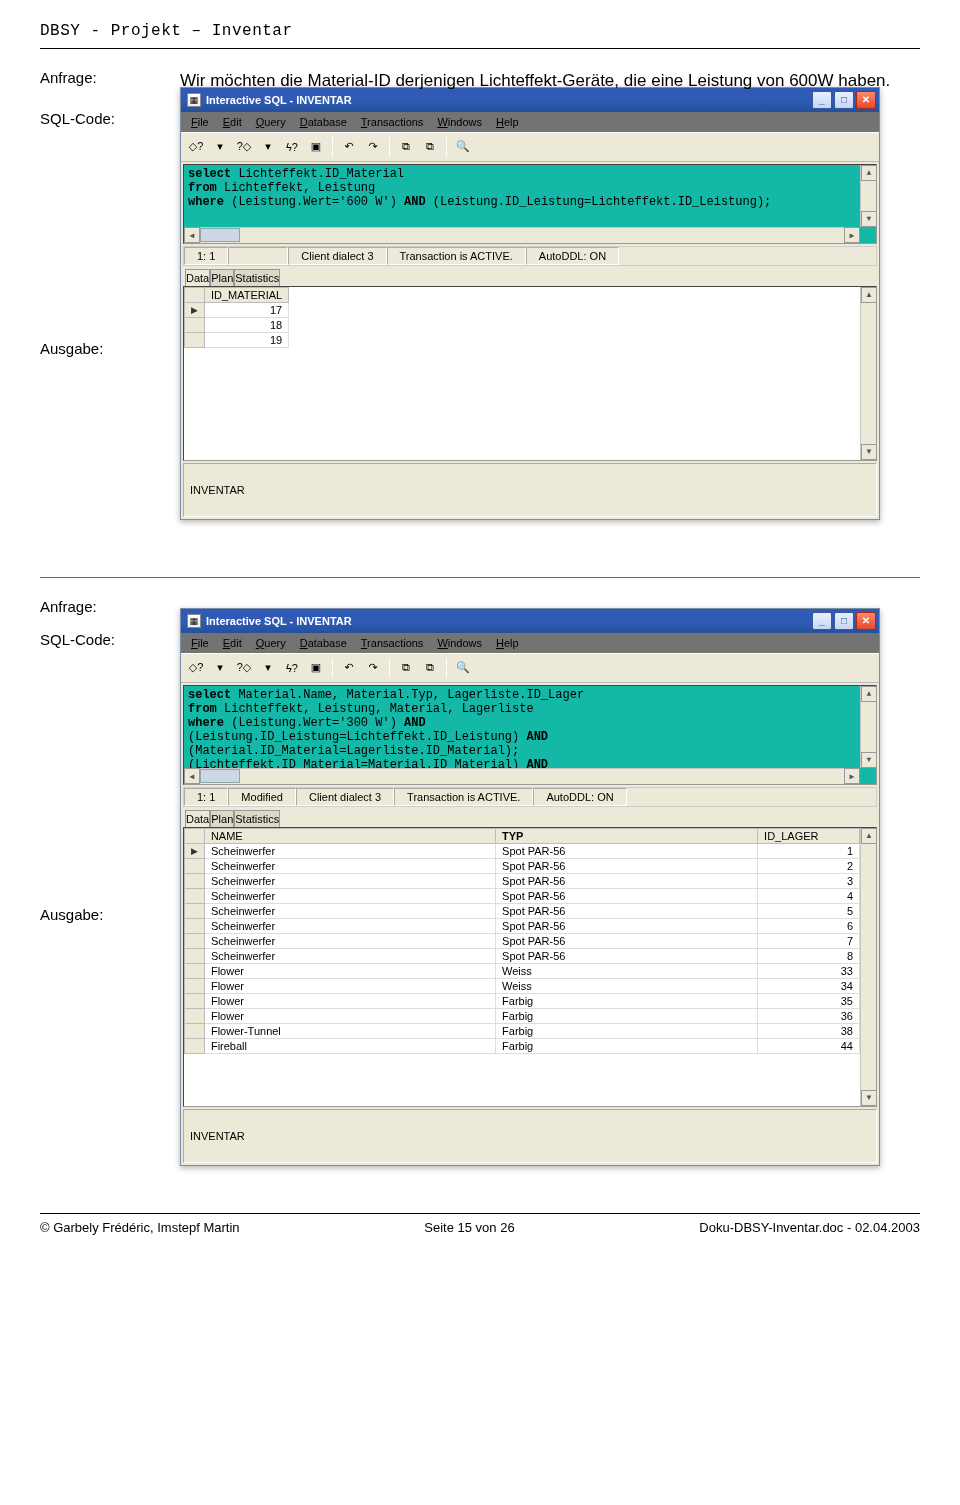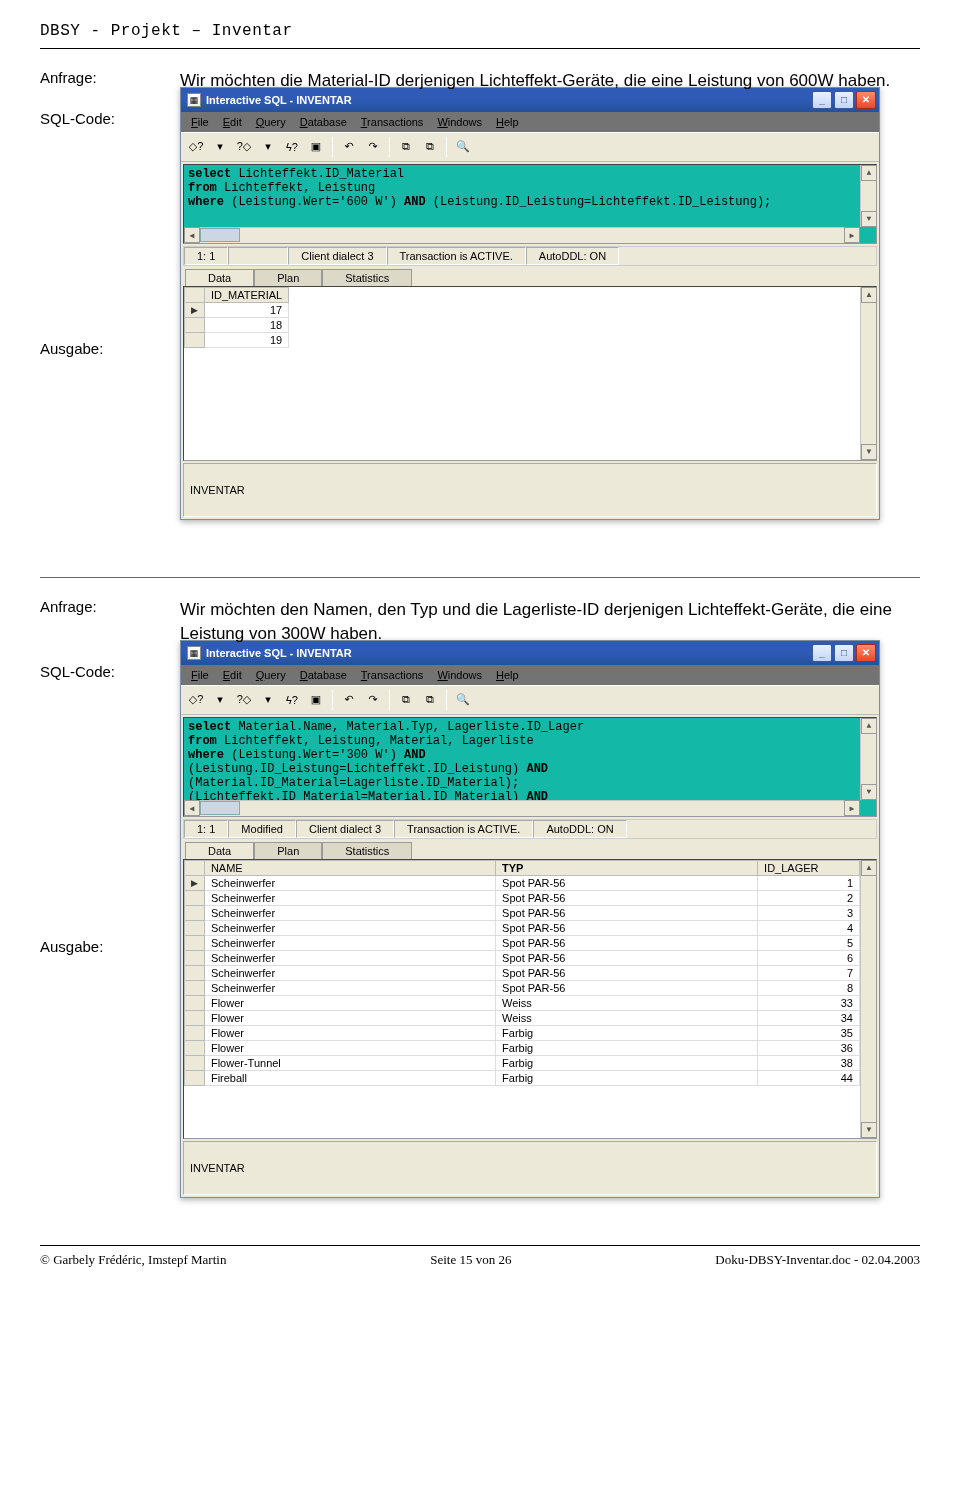--- a/index.html
+++ b/index.html
@@ -131,21 +131,21 @@
   .hs-thumb { position:absolute;left:0;width:40px;height:14px;top:1px;background:#cdd7e4;border:1px solid #8aa;}
   .statusbar {
     background:#ece9d8;display:flex;gap:0;border:1px solid #ccc;margin:0 2px;
   }
   .statusbar .cell { border:1px inset #fff;padding:2px 12px;flex:0 0 auto;min-width:60px;}
   .statusbar .cell:first-child{min-width:40px;}
   .tabsrow {
     background:#ece9d8;padding:2px 4px 0 4px;display:flex;gap:0;
   }
   .tab {
-    padding:2px 22px;border:1px solid #999;border-bottom:none;
+    padding:2px 0;border:1px solid #999;border-bottom:none;
     background:#ece9d8;cursor:pointer; font-size:11px;
     position:relative;top:1px;
   }
   .tab.active { background:#ece9d8;border-bottom:1px solid #ece9d8;}
   .tab:not(.active){background:#ddd9c8;}
   .gridwrap {
     background:#fff;border:1px inset #999;margin:0 2px 2px 2px;
     height: 175px; overflow:hidden;position:relative;
     font-family: Tahoma,sans-serif;font-size:11px;
   }
@@ -163,21 +163,21 @@
   table.grid td.rowhead {
     width:14px;background:#ece9d8;border:1px solid #bbb;text-align:center;
     font-size:9px;color:#333;
   }
   .grid-vscroll { position:absolute;right:0;top:0;bottom:0;width:16px;background:#ece9d8;border-left:1px solid #c5c5c5;display:flex;flex-direction:column;justify-content:space-between;}
   .footer-status {
     background:#ece9d8;border:1px inset #fff;margin:0 2px 2px 2px;padding:20px 6px;
   }
   .hr { border:none;border-top:1px solid #666;margin:30px 0 20px 0;}
   .page-footer {
-    font-family: Liberation Serif, serif;
+    font-family: Liberation Sans, sans-serif;
     font-size: 13px;
     border-top:1px solid #000;
     padding-top:6px;
     display:flex;justify-content:space-between;
     margin-top: 20px;
     gap: 16px;
   }
   .wide-grid th:nth-child(2){min-width:200px;}
   .wide-grid th:nth-child(3){min-width:180px;font-weight:bold;}
   .wide-grid th:nth-child(4){min-width:70px;}
@@ -296,21 +296,20 @@
 
   <div class="section" style="margin-top:-180px;">
     <div class="label">Ausgabe:</div>
   </div>
   <div style="height:190px;"></div>
 
   <hr class="hr">
 
   <div class="section">
     <div class="label">Anfrage:</div>
-    <div class="desc">Wir möchten den Namen, den Typ und die Lagerliste-ID derjenigen Lichteffekt-Geräte, die eine Leistung von 300W haben.</div>
   </div>
   <div class="spacer"></div>
 
   <div class="section" style="align-items:center;">
     <div class="label">SQL-Code:</div>
   </div>
 
   <div class="app-window" style="margin-top:-40px;">
     <div class="titlebar">
       <span class="ticon">▦</span>

